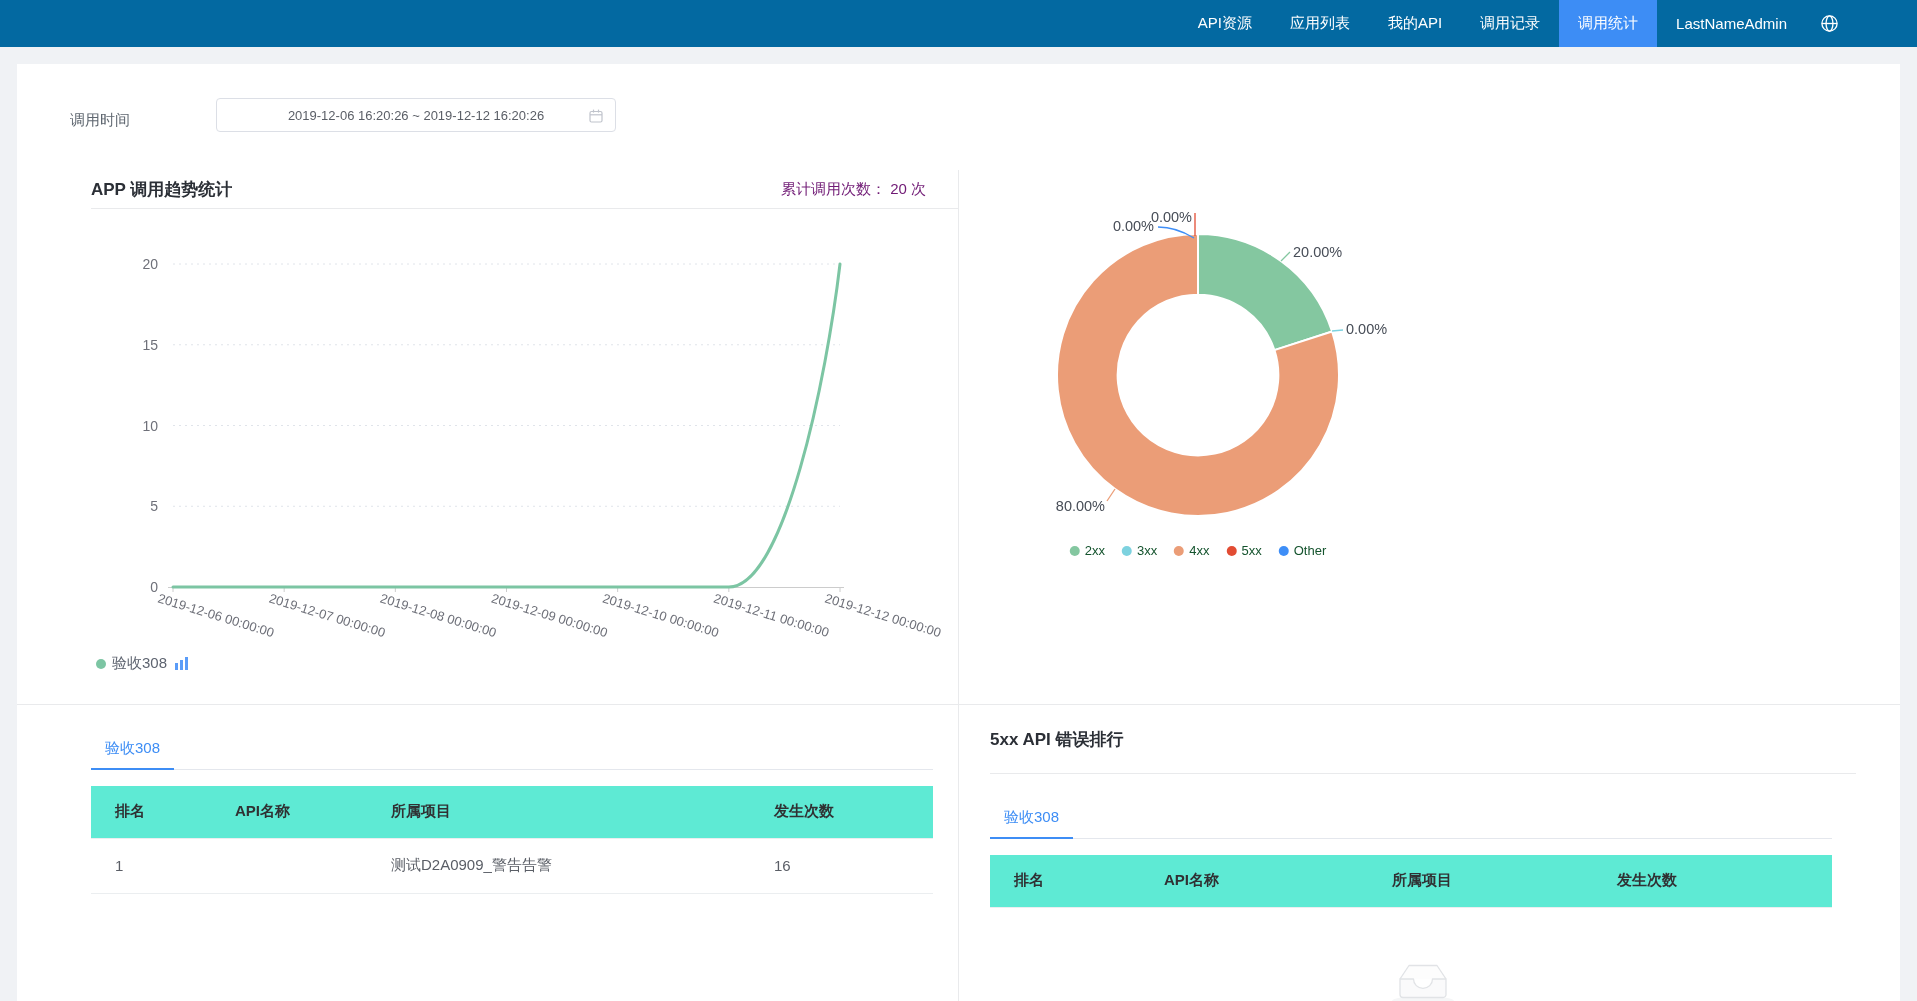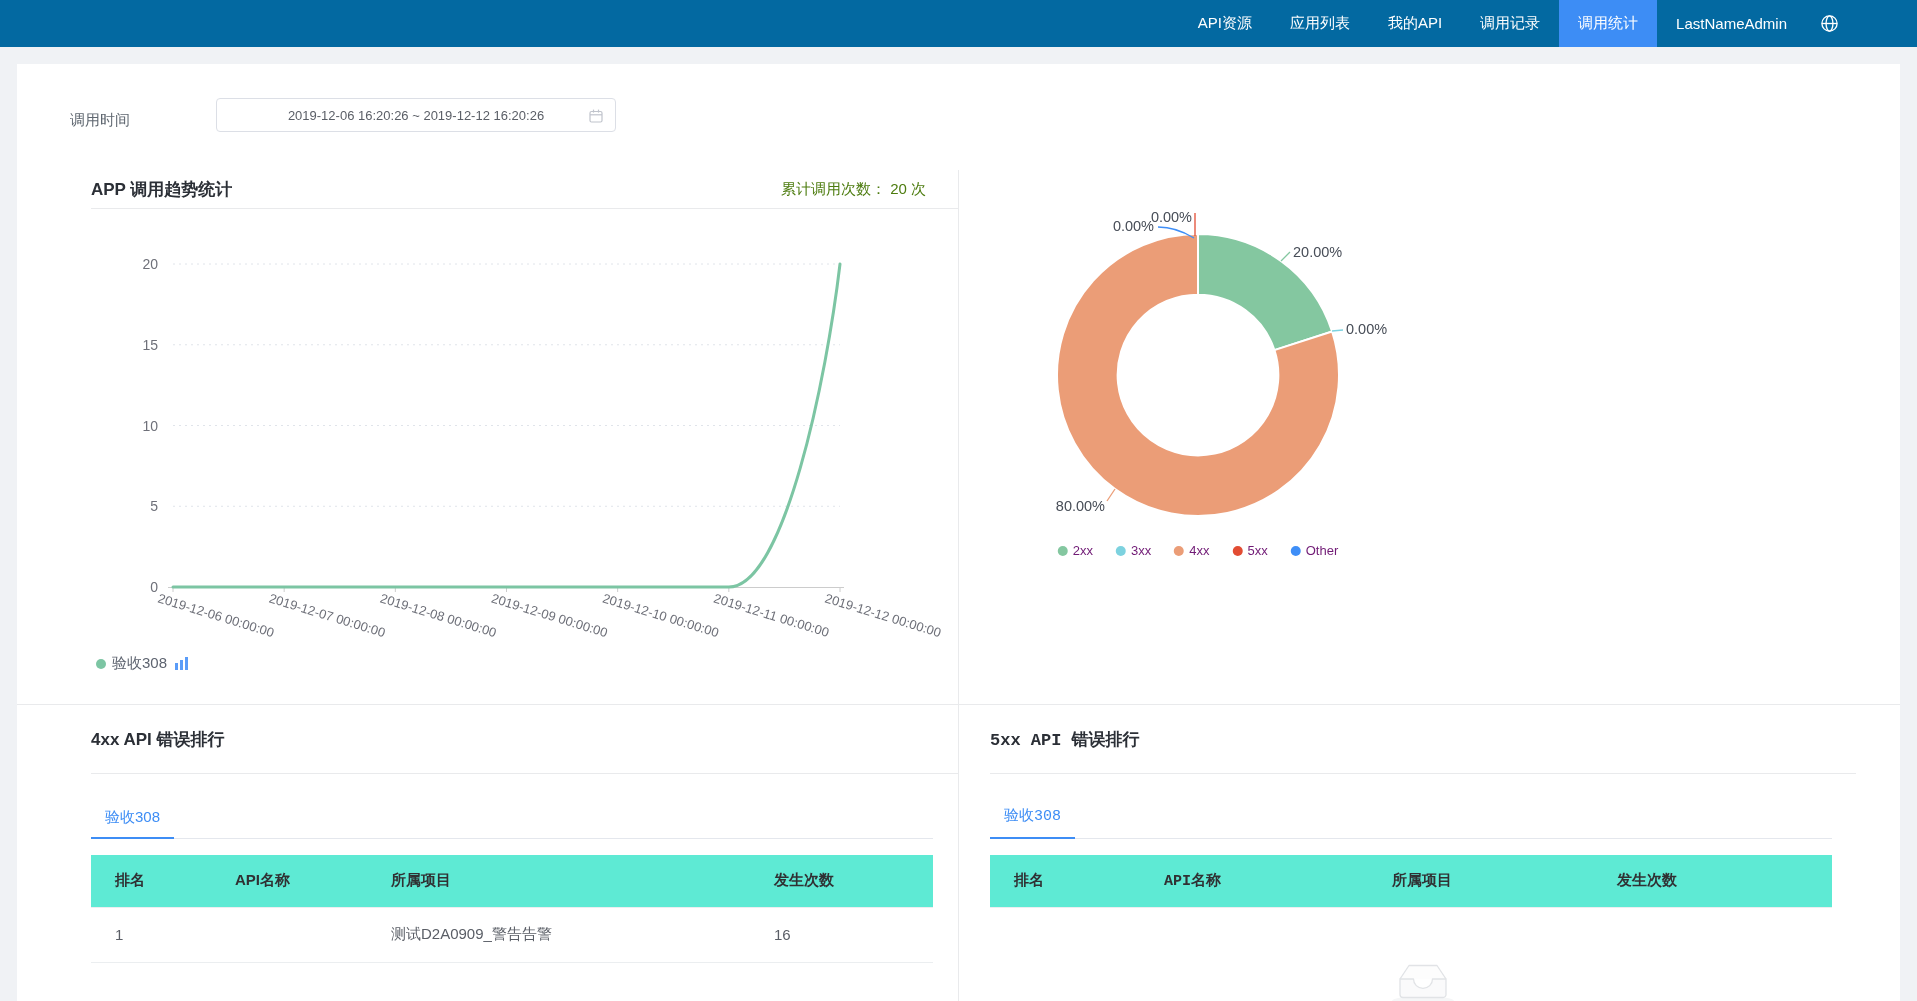--- a/index.html
+++ b/index.html
@@ -25,39 +25,39 @@
     font-size:13px; color:#5a5e66; cursor:pointer; }
   .date-input .cal { position:absolute; right:12px; top:10px; }
 
   
   .charts-row { display:flex; margin-top:38px; height:534px; }
   .chart-panel-left { width:942px; border-right:1px solid #e9eaec; padding-left:74px; }
   .chart-panel-right { flex:1; padding:0 44px 0 31px; }
   .panel-header { height:39px; display:flex; align-items:center;
     justify-content:space-between; border-bottom:1px solid #e9eaec;text-align:center; }
   .panel-title { font-size:17px; font-weight:bold; color:#2b2f36; }
-  .panel-sub { font-size:15px; color:#4d7c0f; padding-right:32px; }
+  .panel-sub { font-size:15px; color:#701a75; padding-right:32px; }
 
   .line-chart-area { position:relative; height:494px; }
   .line-legend { position:absolute; left:5px; top:445px; display:flex;
     align-items:center; font-size:15px; color:#5e6470; }
   .dot { width:10px; height:10px; border-radius:50%; display:inline-block; margin-right:6px; }
   .bars-icon { margin-left:8px; display:inline-flex; align-items:flex-end; }
   .bars-icon i { display:inline-block; width:3px; background:#5a9cf8; margin-right:2px; }
 
   .pie-chart-area { position:relative; height:494px; }
   .pie-legend { position:absolute; top:373px; left:208px; transform:translateX(-50%);
-    display:flex; gap:23px; align-items:center; font-size:13px; color:#701a75;
+    display:flex; gap:17px; align-items:center; font-size:13px; color:#14532d;
     white-space:nowrap; }
   .pie-legend .item { display:flex; align-items:center; }
 
   
   .tables-row { display:flex; border-top:1px solid #e9eaec; height:297px; }
   .table-panel-left { width:942px; border-right:1px solid #e9eaec; padding-left:74px; }
-  .table-panel-right { flex:1; padding:0 44px 0 31px; position:relative;font-family:Liberation Mono, monospace; }
+  .table-panel-right { flex:1; padding:0 44px 0 31px; position:relative; }
   .table-header { height:69px; display:flex; align-items:center; border-bottom:1px solid #e9eaec; }
   .tab-bar { margin-top:21px; border-bottom:1px solid #e4e7ed; display:flex; width:842px; }
   .tab { padding:0 14px; height:44px; line-height:44px; font-size:15px; color:#3d8df5;
     border-bottom:2px solid #3d8df5; margin-bottom:-1px; cursor:pointer; }
   table { width:842px; margin-top:16px; border-collapse:collapse; table-layout:fixed; }
   th { background:#5eead4; height:52px; text-align:left; padding-left:24px; font-size:15px;
     color:#303133; font-weight:bold; border-bottom:1px solid #ebeef0; }
   td { height:55px; padding-left:24px; font-size:15px; color:#5a5e66;
     border-bottom:1px solid #ebeef0; }
   .empty-state { margin-top:46px; display:flex; justify-content:center; }
@@ -182,23 +182,20 @@
               <span>Other</span>
             </span>
           </div>
       </div>
     </div>
   </section>
 
   <section class="tables-row">
 
     <div class="table-panel-left">
-      <div class="table-header">
-        <span class="panel-title">4xx API 错误排行</span>
-      </div>
       <div class="tab-bar">
         <div class="tab">验收308</div>
       </div>
       <table>
         <colgroup>
             <col style="width:120px">
             <col style="width:156px">
             <col style="width:383px">
             <col style="width:183px">
           </colgroup>

